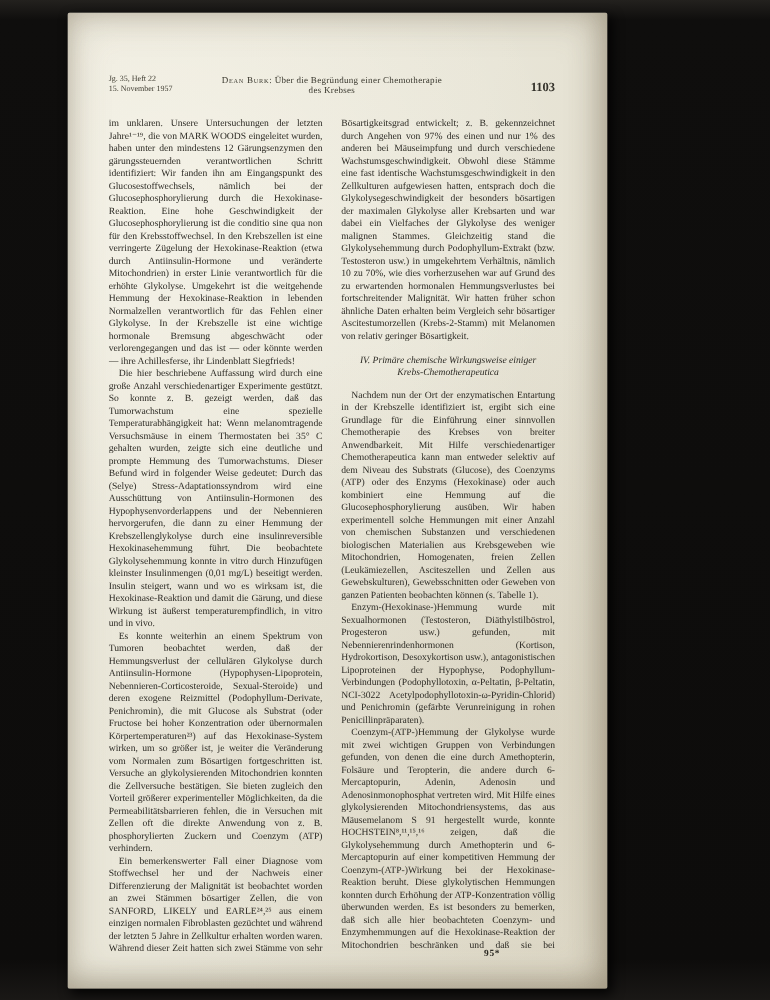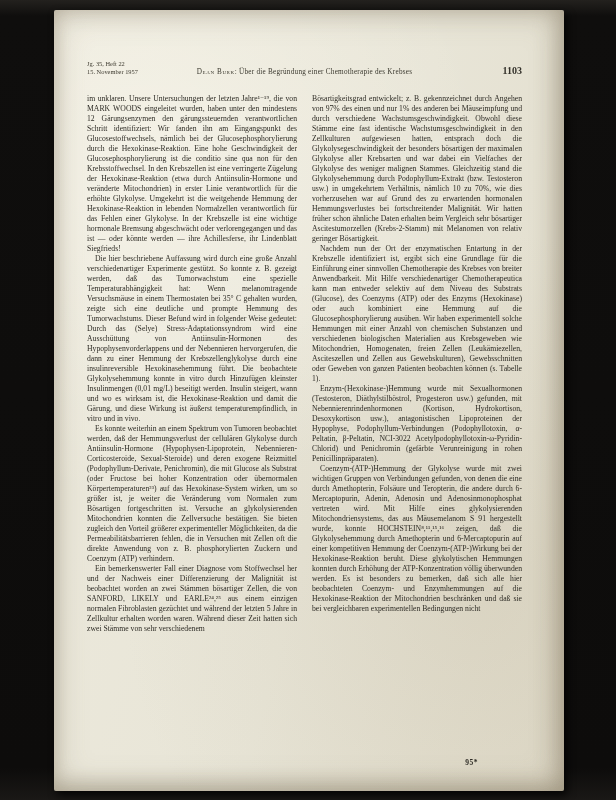--- a/index.html
+++ b/index.html
@@ -7,21 +7,21 @@
   body {
     background:#100f0e;
     overflow:hidden;
     font-family:"Liberation Serif","DejaVu Serif",serif;
   }
   .scan-bg {
     position:relative; width:616px; height:800px;
     background:linear-gradient(180deg,#23211e 0%,#0f0e0d 2%,#0d0c0b 96%,#1a1816 100%);
   }
   .page {
-    position:absolute; left:54px; top:10px; width:510px; height:781px;
+    position:absolute; left:54px; top:10px; width:432px; height:781px;
     background:
       radial-gradient(circle at 18% 20%, rgba(255,253,245,0.45), transparent 45%),
       radial-gradient(circle at 85% 75%, rgba(190,180,155,0.25), transparent 50%),
       linear-gradient(105deg,#edeadd 0%,#e8e5d7 55%,#e0dbca 100%);
     box-shadow:
       inset 0 0 34px rgba(110,98,72,0.28),
       inset -9px 0 22px rgba(100,88,62,0.22),
       inset 0 -8px 18px rgba(100,88,62,0.18),
       3px 4px 9px rgba(0,0,0,0.85);
     border-radius:2px;
@@ -76,20 +76,21 @@
     <main class="columns">
       <section class="col">
         <p class="noindent">im unklaren. Unsere Untersuchungen der letzten Jahre¹⁻¹⁹, die von MARK WOODS eingeleitet wurden, haben unter den mindestens 12 Gärungsenzymen den gärungssteuernden verantwortlichen Schritt identifiziert: Wir fanden ihn am Eingangspunkt des Glucosestoffwechsels, nämlich bei der Glucosephosphorylierung durch die Hexokinase-Reaktion. Eine hohe Geschwindigkeit der Glucosephosphorylierung ist die conditio sine qua non für den Krebsstoffwechsel. In den Krebszellen ist eine verringerte Zügelung der Hexokinase-Reaktion (etwa durch Antiinsulin-Hormone und veränderte Mitochondrien) in erster Linie verantwortlich für die erhöhte Glykolyse. Umgekehrt ist die weitgehende Hemmung der Hexokinase-Reaktion in lebenden Normalzellen verantwortlich für das Fehlen einer Glykolyse. In der Krebszelle ist eine wichtige hormonale Bremsung abgeschwächt oder verlorengegangen und das ist — oder könnte werden — ihre Achillesferse, ihr Lindenblatt Siegfrieds!</p>
         <p>Die hier beschriebene Auffassung wird durch eine große Anzahl verschiedenartiger Experimente gestützt. So konnte z. B. gezeigt werden, daß das Tumorwachstum eine spezielle Temperaturabhängigkeit hat: Wenn melanomtragende Versuchsmäuse in einem Thermostaten bei 35° C gehalten wurden, zeigte sich eine deutliche und prompte Hemmung des Tumorwachstums. Dieser Befund wird in folgender Weise gedeutet: Durch das (Selye) Stress-Adaptationssyndrom wird eine Ausschüttung von Antiinsulin-Hormonen des Hypophysenvorderlappens und der Nebennieren hervorgerufen, die dann zu einer Hemmung der Krebszellenglykolyse durch eine insulinreversible Hexokinasehemmung führt. Die beobachtete Glykolysehemmung konnte in vitro durch Hinzufügen kleinster Insulinmengen (0,01 mg/L) beseitigt werden. Insulin steigert, wann und wo es wirksam ist, die Hexokinase-Reaktion und damit die Gärung, und diese Wirkung ist äußerst temperaturempfindlich, in vitro und in vivo.</p>
         <p>Es konnte weiterhin an einem Spektrum von Tumoren beobachtet werden, daß der Hemmungsverlust der cellulären Glykolyse durch Antiinsulin-Hormone (Hypophysen-Lipoprotein, Nebennieren-Corticosteroide, Sexual-Steroide) und deren exogene Reizmittel (Podophyllum-Derivate, Penichromin), die mit Glucose als Substrat (oder Fructose bei hoher Konzentration oder übernormalen Körpertemperaturen²³) auf das Hexokinase-System wirken, um so größer ist, je weiter die Veränderung vom Normalen zum Bösartigen fortgeschritten ist. Versuche an glykolysierenden Mitochondrien konnten die Zellversuche bestätigen. Sie bieten zugleich den Vorteil größerer experimenteller Möglichkeiten, da die Permeabilitätsbarrieren fehlen, die in Versuchen mit Zellen oft die direkte Anwendung von z. B. phosphorylierten Zuckern und Coenzym (ATP) verhindern.</p>
         <p>Ein bemerkenswerter Fall einer Diagnose vom Stoffwechsel her und der Nachweis einer Differenzierung der Malignität ist beobachtet worden an zwei Stämmen bösartiger Zellen, die von SANFORD, LIKELY und EARLE²⁴,²⁵ aus einem einzigen normalen Fibroblasten gezüchtet und während der letzten 5 Jahre in Zellkultur erhalten worden waren. Während dieser Zeit hatten sich zwei Stämme von sehr verschiedenem</p>
       </section>
 
       <section class="col">
         <p class="noindent">Bösartigkeitsgrad entwickelt; z. B. gekennzeichnet durch Angehen von 97% des einen und nur 1% des anderen bei Mäuseimpfung und durch verschiedene Wachstumsgeschwindigkeit. Obwohl diese Stämme eine fast identische Wachstumsgeschwindigkeit in den Zellkulturen aufgewiesen hatten, entsprach doch die Glykolysegeschwindigkeit der besonders bösartigen der maximalen Glykolyse aller Krebsarten und war dabei ein Vielfaches der Glykolyse des weniger malignen Stammes. Gleichzeitig stand die Glykolysehemmung durch Podophyllum-Extrakt (bzw. Testosteron usw.) in umgekehrtem Verhältnis, nämlich 10 zu 70%, wie dies vorherzusehen war auf Grund des zu erwartenden hormonalen Hemmungsverlustes bei fortschreitender Malignität. Wir hatten früher schon ähnliche Daten erhalten beim Vergleich sehr bösartiger Ascitestumorzellen (Krebs-2-Stamm) mit Melanomen von relativ geringer Bösartigkeit.</p>
+        <h3 class="section-heading">IV. Primäre chemische Wirkungsweise einiger Krebs-Chemotherapeutica</h3>
         <p>Nachdem nun der Ort der enzymatischen Entartung in der Krebszelle identifiziert ist, ergibt sich eine Grundlage für die Einführung einer sinnvollen Chemotherapie des Krebses von breiter Anwendbarkeit. Mit Hilfe verschiedenartiger Chemotherapeutica kann man entweder selektiv auf dem Niveau des Substrats (Glucose), des Coenzyms (ATP) oder des Enzyms (Hexokinase) oder auch kombiniert eine Hemmung auf die Glucosephosphorylierung ausüben. Wir haben experimentell solche Hemmungen mit einer Anzahl von chemischen Substanzen und verschiedenen biologischen Materialien aus Krebsgeweben wie Mitochondrien, Homogenaten, freien Zellen (Leukämiezellen, Asciteszellen und Zellen aus Gewebskulturen), Gewebsschnitten oder Geweben von ganzen Patienten beobachten können (s. Tabelle 1).</p>
         <p>Enzym-(Hexokinase-)Hemmung wurde mit Sexualhormonen (Testosteron, Diäthylstilböstrol, Progesteron usw.) gefunden, mit Nebennierenrindenhormonen (Kortison, Hydrokortison, Desoxykortison usw.), antagonistischen Lipoproteinen der Hypophyse, Podophyllum-Verbindungen (Podophyllotoxin, α-Peltatin, β-Peltatin, NCI-3022 Acetylpodophyllotoxin-ω-Pyridin-Chlorid) und Penichromin (gefärbte Verunreinigung in rohen Penicillinpräparaten).</p>
         <p>Coenzym-(ATP-)Hemmung der Glykolyse wurde mit zwei wichtigen Gruppen von Verbindungen gefunden, von denen die eine durch Amethopterin, Folsäure und Teropterin, die andere durch 6-Mercaptopurin, Adenin, Adenosin und Adenosinmonophosphat vertreten wird. Mit Hilfe eines glykolysierenden Mitochondriensystems, das aus Mäusemelanom S 91 hergestellt wurde, konnte HOCHSTEIN⁸,¹¹,¹⁵,¹⁶ zeigen, daß die Glykolysehemmung durch Amethopterin und 6-Mercaptopurin auf einer kompetitiven Hemmung der Coenzym-(ATP-)Wirkung bei der Hexokinase-Reaktion beruht. Diese glykolytischen Hemmungen konnten durch Erhöhung der ATP-Konzentration völlig überwunden werden. Es ist besonders zu bemerken, daß sich alle hier beobachteten Coenzym- und Enzymhemmungen auf die Hexokinase-Reaktion der Mitochondrien beschränken und daß sie bei vergleichbaren experimentellen Bedingungen nicht</p>
       </section>
     </main>
 
     <div class="footer-mark">95*</div>
 
   </div>
 </div>

